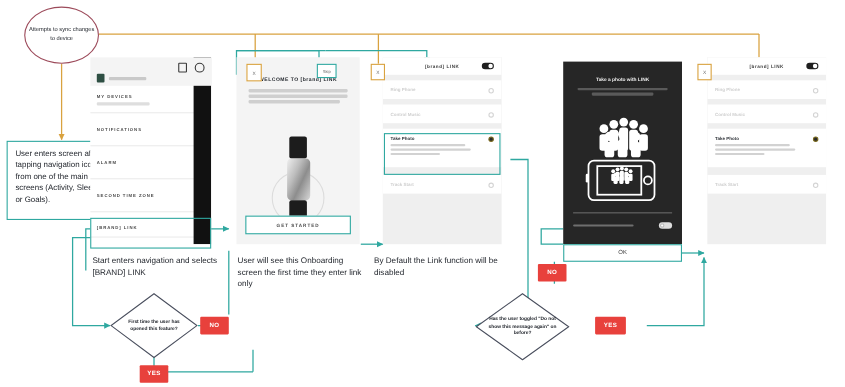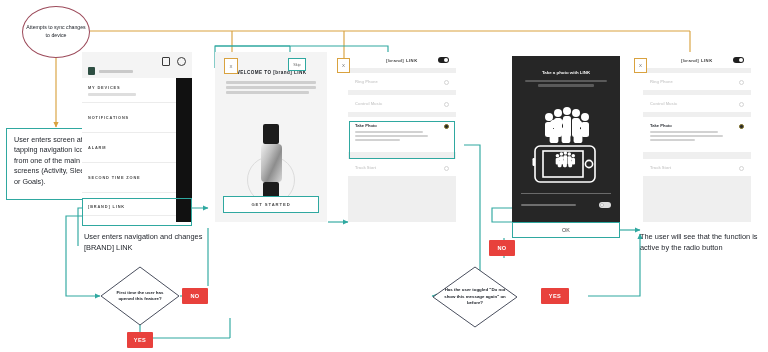--- a/index.html
+++ b/index.html
@@ -227,21 +227,21 @@
       <div class="s1-lbl">SECOND TIME ZONE</div>
     </div>
     <div class="s1-row" style="padding-top:11px;">
       <div class="s1-lbl">[BRAND] LINK</div>
     </div>
   </div>
 
   <div class="abs" style="left:82px;top:198px;width:110px;height:28px;border:1.4px solid #2fa8a0;box-sizing:border-box;"></div>
 
   <div class="abs caption" style="left:84px;top:232px;width:128px;">
-    <span>User enters navigation and changes [BRAND] LINK</span>
+    <span>Start enters navigation and selects [BRAND] LINK</span>
   </div>
 
   <div class="abs diamond-wrap" style="left:100px;top:266px;width:80px;height:60px;">
     <svg width="80" height="60" viewBox="0 0 80 60">
       <polygon points="40,1 79,30 40,59 1,30" fill="#ffffff" stroke="#4a4f5e" stroke-width="1"></polygon>
     </svg>
     <div class="diamond-txt">First time the user has opened this feature?</div>
   </div>
   <div class="abs chip" style="left:182px;top:288px;width:26px;height:16px;">
     <span>NO</span>
@@ -267,20 +267,23 @@
       <span>GET STARTED</span>
     </div>
   </div>
   <div class="abs x-box" style="left:224px;top:58px;width:14px;height:16px;">
     <span>X</span>
   </div>
   <div class="abs skip-box" style="left:288px;top:58px;width:18px;height:13px;">
     <span>Skip</span>
   </div>
 
+  <div class="abs caption" style="left:216px;top:232px;width:118px;">
+    <span>User will see this Onboarding screen the first time they enter link only</span>
+  </div>
 
   <div class="abs phone slist" style="left:348px;top:52px;width:108px;height:170px;">
     <div class="sl-bar">
       <div class="sl-title">[brand] LINK</div>
       <div class="sl-toggle"></div>
     </div>
     <div class="sl-item dim">
       <div class="t">Ring Phone</div>
       <div class="radio"></div>
     </div>
@@ -300,20 +303,23 @@
     <div class="sl-item dim" style="margin-top:7px;">
       <div class="t">Track Start</div>
       <div class="radio"></div>
     </div>
   </div>
   <div class="abs sel-ring" style="left:349px;top:121px;width:106px;height:38px;"></div>
   <div class="abs x-box" style="left:337px;top:58px;width:13px;height:15px;">
     <span>X</span>
   </div>
 
+  <div class="abs caption" style="left:340px;top:232px;width:118px;">
+    <span>By Default the Link function will be disabled</span>
+  </div>
 
   <div class="abs phone-dark s4">
     <div class="s4-hd">Take a photo with LINK</div>
     <div class="s4-sub">
       <span style="width:100%"></span>
         <span style="width:68%;margin:0 auto;"></span>
     </div>
     <div class="s4-art">
       <svg width="86" height="86" viewBox="0 0 86 86">
         <g fill="#ffffff">
@@ -410,17 +416,14 @@
     </div>
     <div class="sl-item dim" style="margin-top:7px;">
       <div class="t">Track Start</div>
       <div class="radio"></div>
     </div>
   </div>
   <div class="abs x-box" style="left:634px;top:58px;width:13px;height:15px;">
     <span>X</span>
   </div>
 
-  <div class="abs caption" style="left:640px;top:232px;width:122px;">
-    <span>The user will see that the function is active by the radio button</span>
-  </div>
 
 </div>
 
 </body></html>

